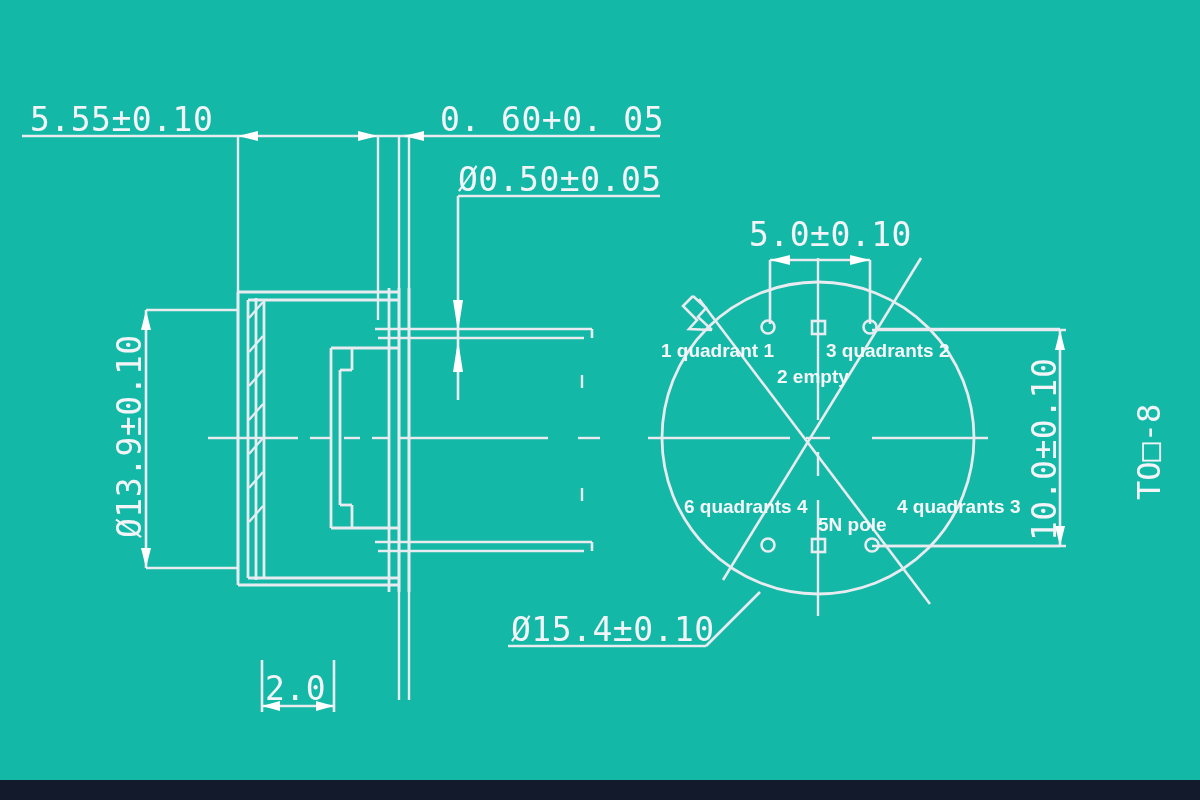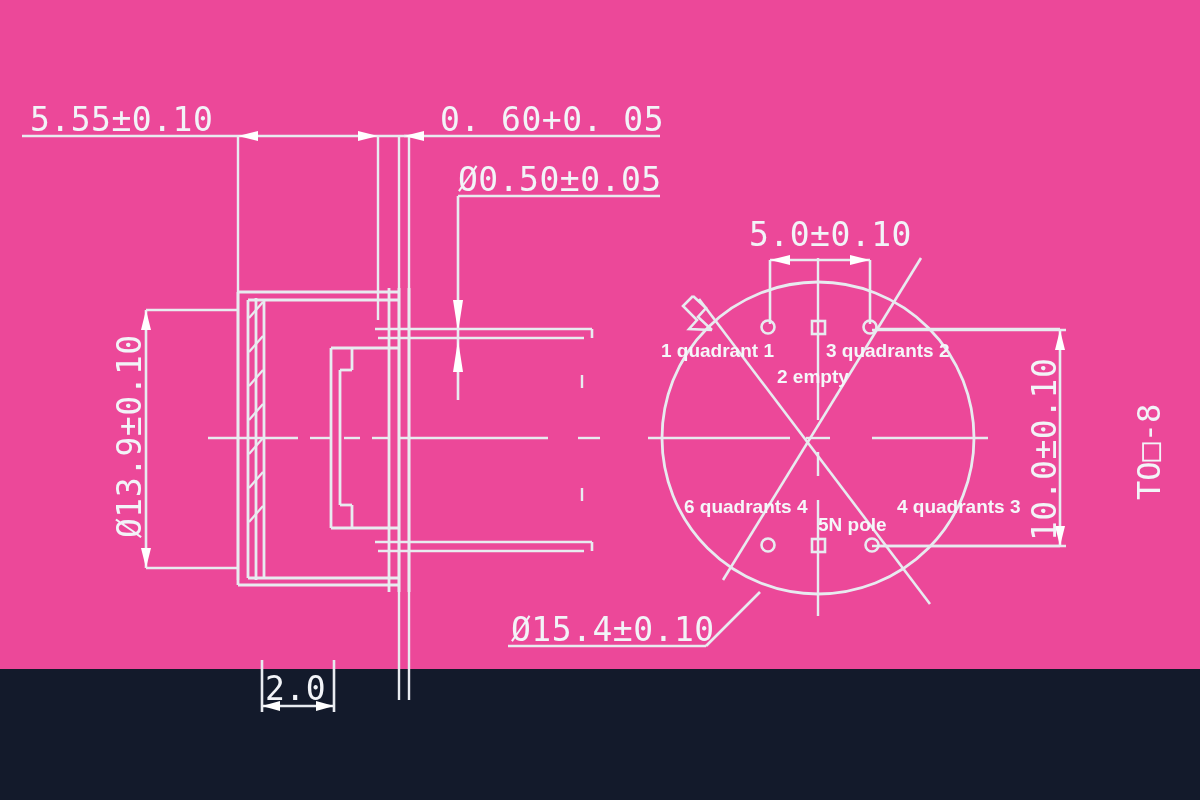--- a/index.html
+++ b/index.html
@@ -10,22 +10,22 @@
   }
   body {
     width: 1200px;
     height: 800px;
     overflow: hidden;
     font-family: "Liberation Sans", sans-serif;
   }
   #cad-root {
     position: relative;
     width: 1200px;
-    height: 669px;
-    background: #ec4899;
+    height: 780px;
+    background: #14b8a6;
   }
   svg.cad-canvas {
     position: absolute;
     left: 0;
     top: 0;
     width: 1200px;
     height: 800px;
     display: block;
   }
   .dim-text {

